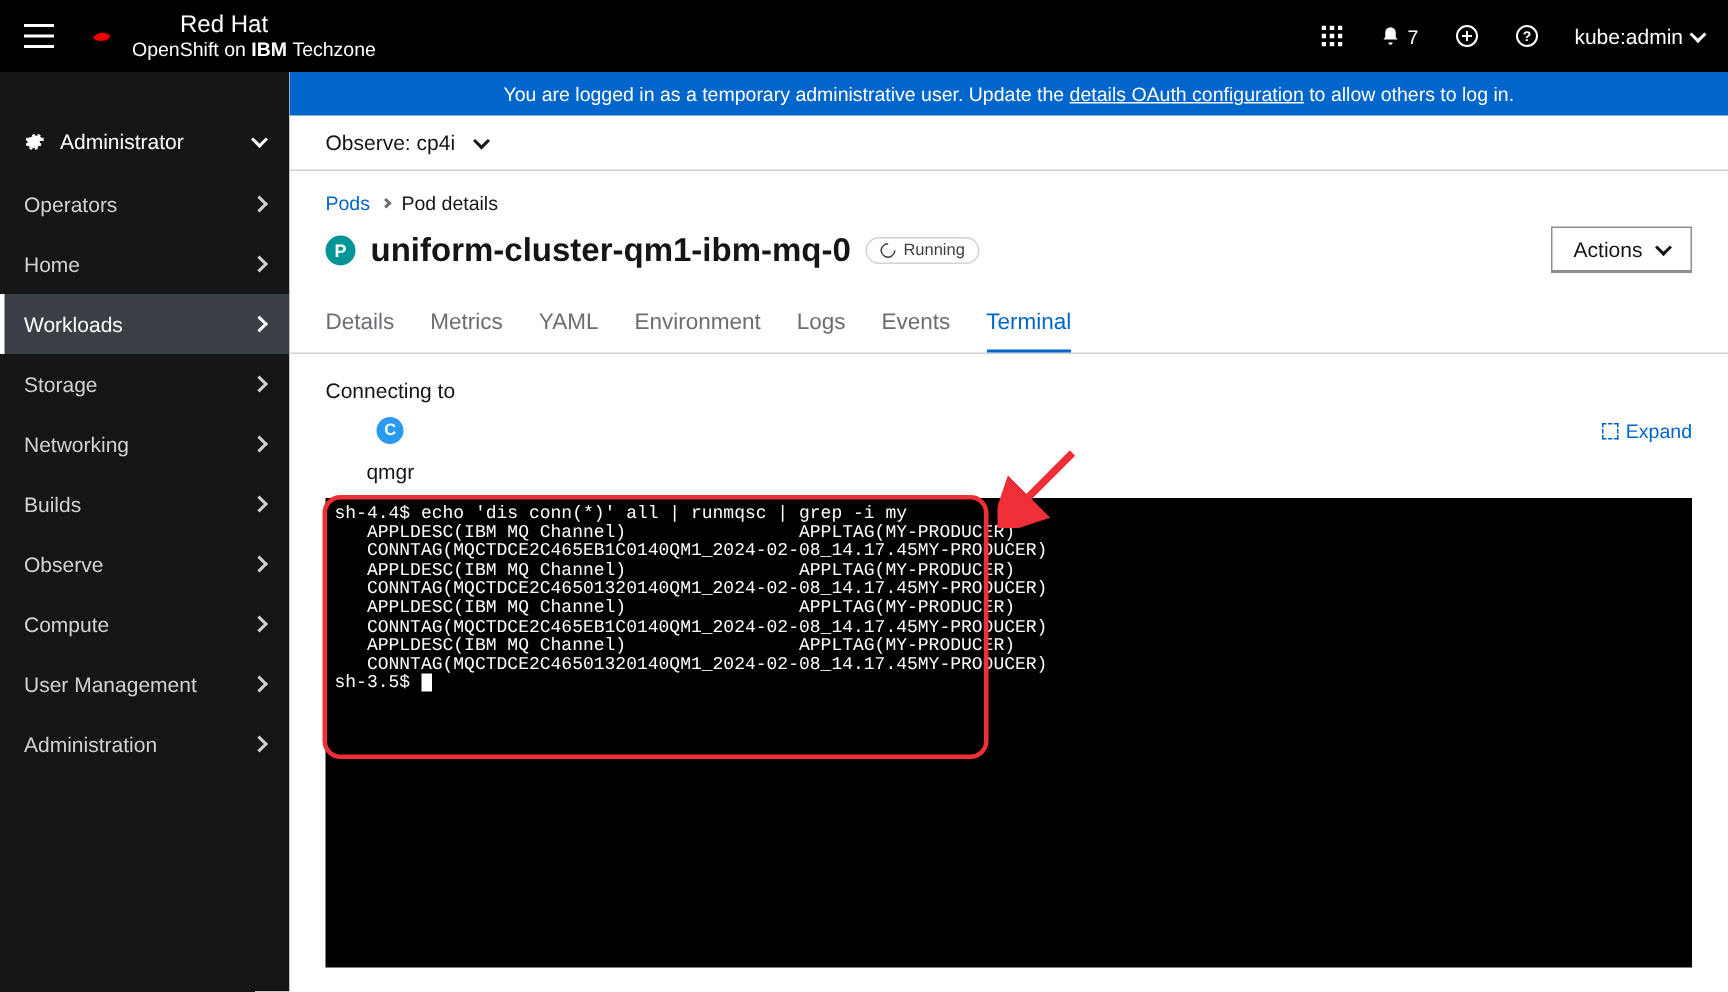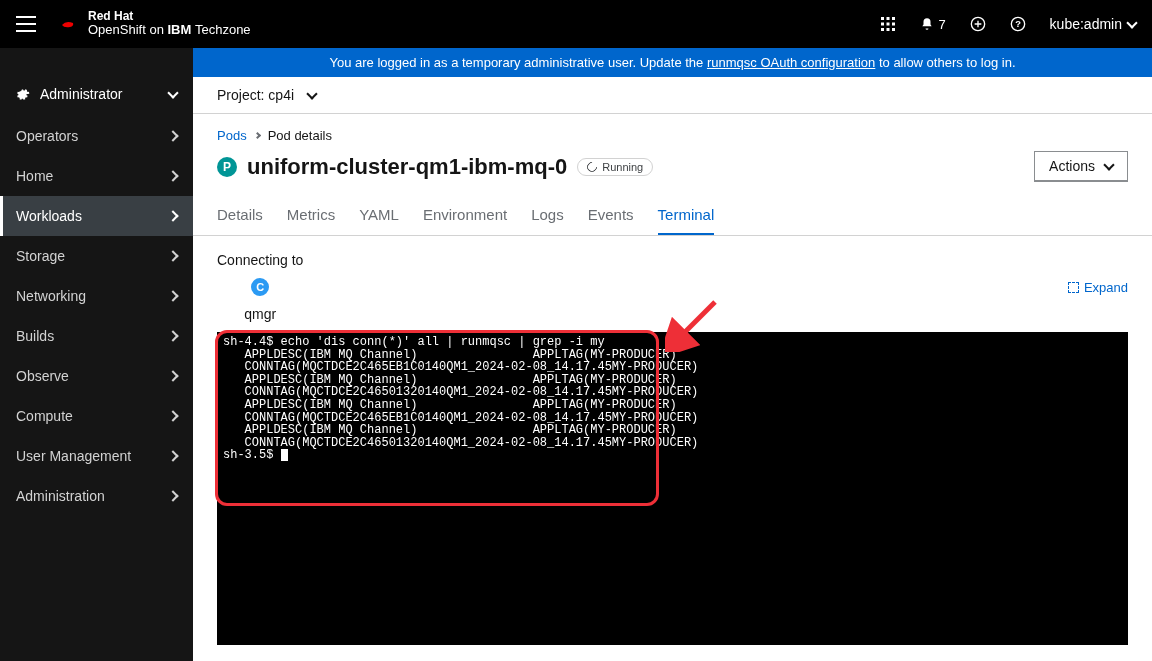--- a/index.html
+++ b/index.html
@@ -5,21 +5,21 @@
     * { margin: 0; padding: 0; box-sizing: border-box; }
     body { font-family: -apple-system, BlinkMacSystemFont, "Segoe UI", Helvetica, Arial, sans-serif; font-size: 14px; background: #fff; color: #151515; overflow: hidden; }
     
     .topbar { background: #000; height: 48px; display: flex; align-items: center; padding: 0 16px; color: #fff; }
     .hamburger { width: 20px; height: 16px; display: flex; flex-direction: column; justify-content: space-between; cursor: pointer; margin-right: 20px; }
     .hamburger span { display: block; height: 2px; background: #fff; }
     .logo-area { display: flex; align-items: center; flex: 1; }
     .redhat-logo { display: flex; align-items: center; }
     .redhat-mark { width: 24px; height: 24px; margin-right: 8px; }
     .brand-text { line-height: 1.1; }
-    .brand-main { font-size: 12px; font-weight: 700; }
+    .brand-main { font-size: 16px; font-weight: 400; margin-left: 32px; }
     .brand-sub { font-size: 13px; }
     .brand-sub .bold { font-weight: 700; }
     .topbar-right { display: flex; align-items: center; gap: 24px; color: #fff; }
     .topbar-icon { width: 16px; height: 16px; display: flex; align-items: center; justify-content: center; cursor: pointer; }
     .notif { display: flex; align-items: center; gap: 4px; font-size: 13px; cursor: pointer; }
     .user-menu { display: flex; align-items: center; gap: 6px; font-size: 14px; cursor: pointer; }
     
     .layout { display: flex; height: calc(661px - 48px); }
     
     .sidebar { width: 193px; background: #151515; color: #fff; flex-shrink: 0; overflow-y: auto; }
@@ -172,25 +172,25 @@
         <span class="chevron"></span>
       </div>
     <div class="side-section">
         <span>Administration</span>
         <span class="chevron"></span>
       </div>
   </div>
 
   <div class="main">
     <div class="banner">
-      <span>You are logged in as a temporary administrative user. Update the </span><a href="#">runmqsc OAuth configuration</a><span> to allow others to log in.</span>
+      <span>You are logged in as a temporary administrative user. Update the </span><a href="#">details OAuth configuration</a><span> to allow others to log in.</span>
     </div>
 
     <div class="project-bar">
-      <span>Project: cp4i</span>
+      <span>Observe: cp4i</span>
       <span class="chevron chevron-down" style="margin-left:6px;border-color:#151515"></span>
     </div>
 
     <div class="content-head">
       <div class="breadcrumb">
         <a>Pods</a>
         <span class="breadcrumb-sep chevron" style="width:5px;height:5px;border-color:#6a6e73"></span>
         <span class="breadcrumb-current">Pod details</span>
       </div>
       <div class="title-row">

